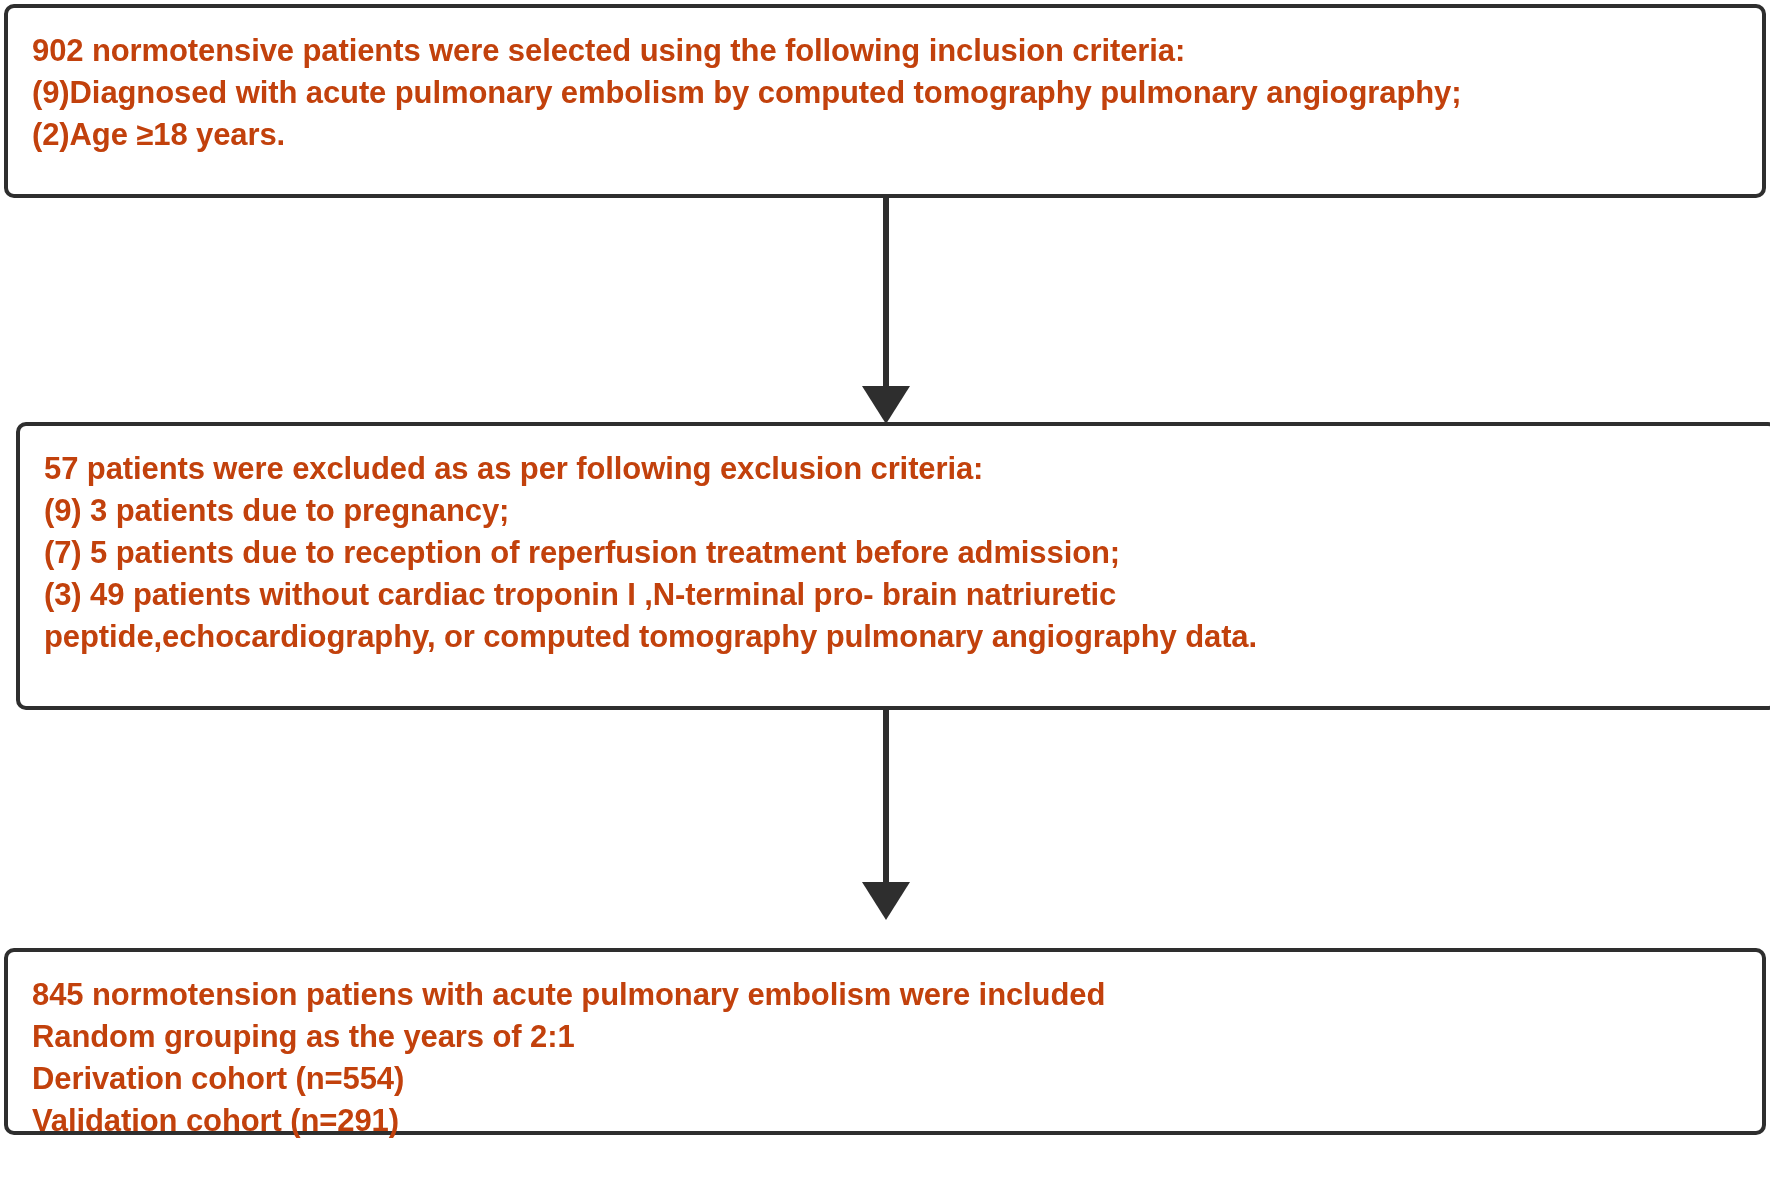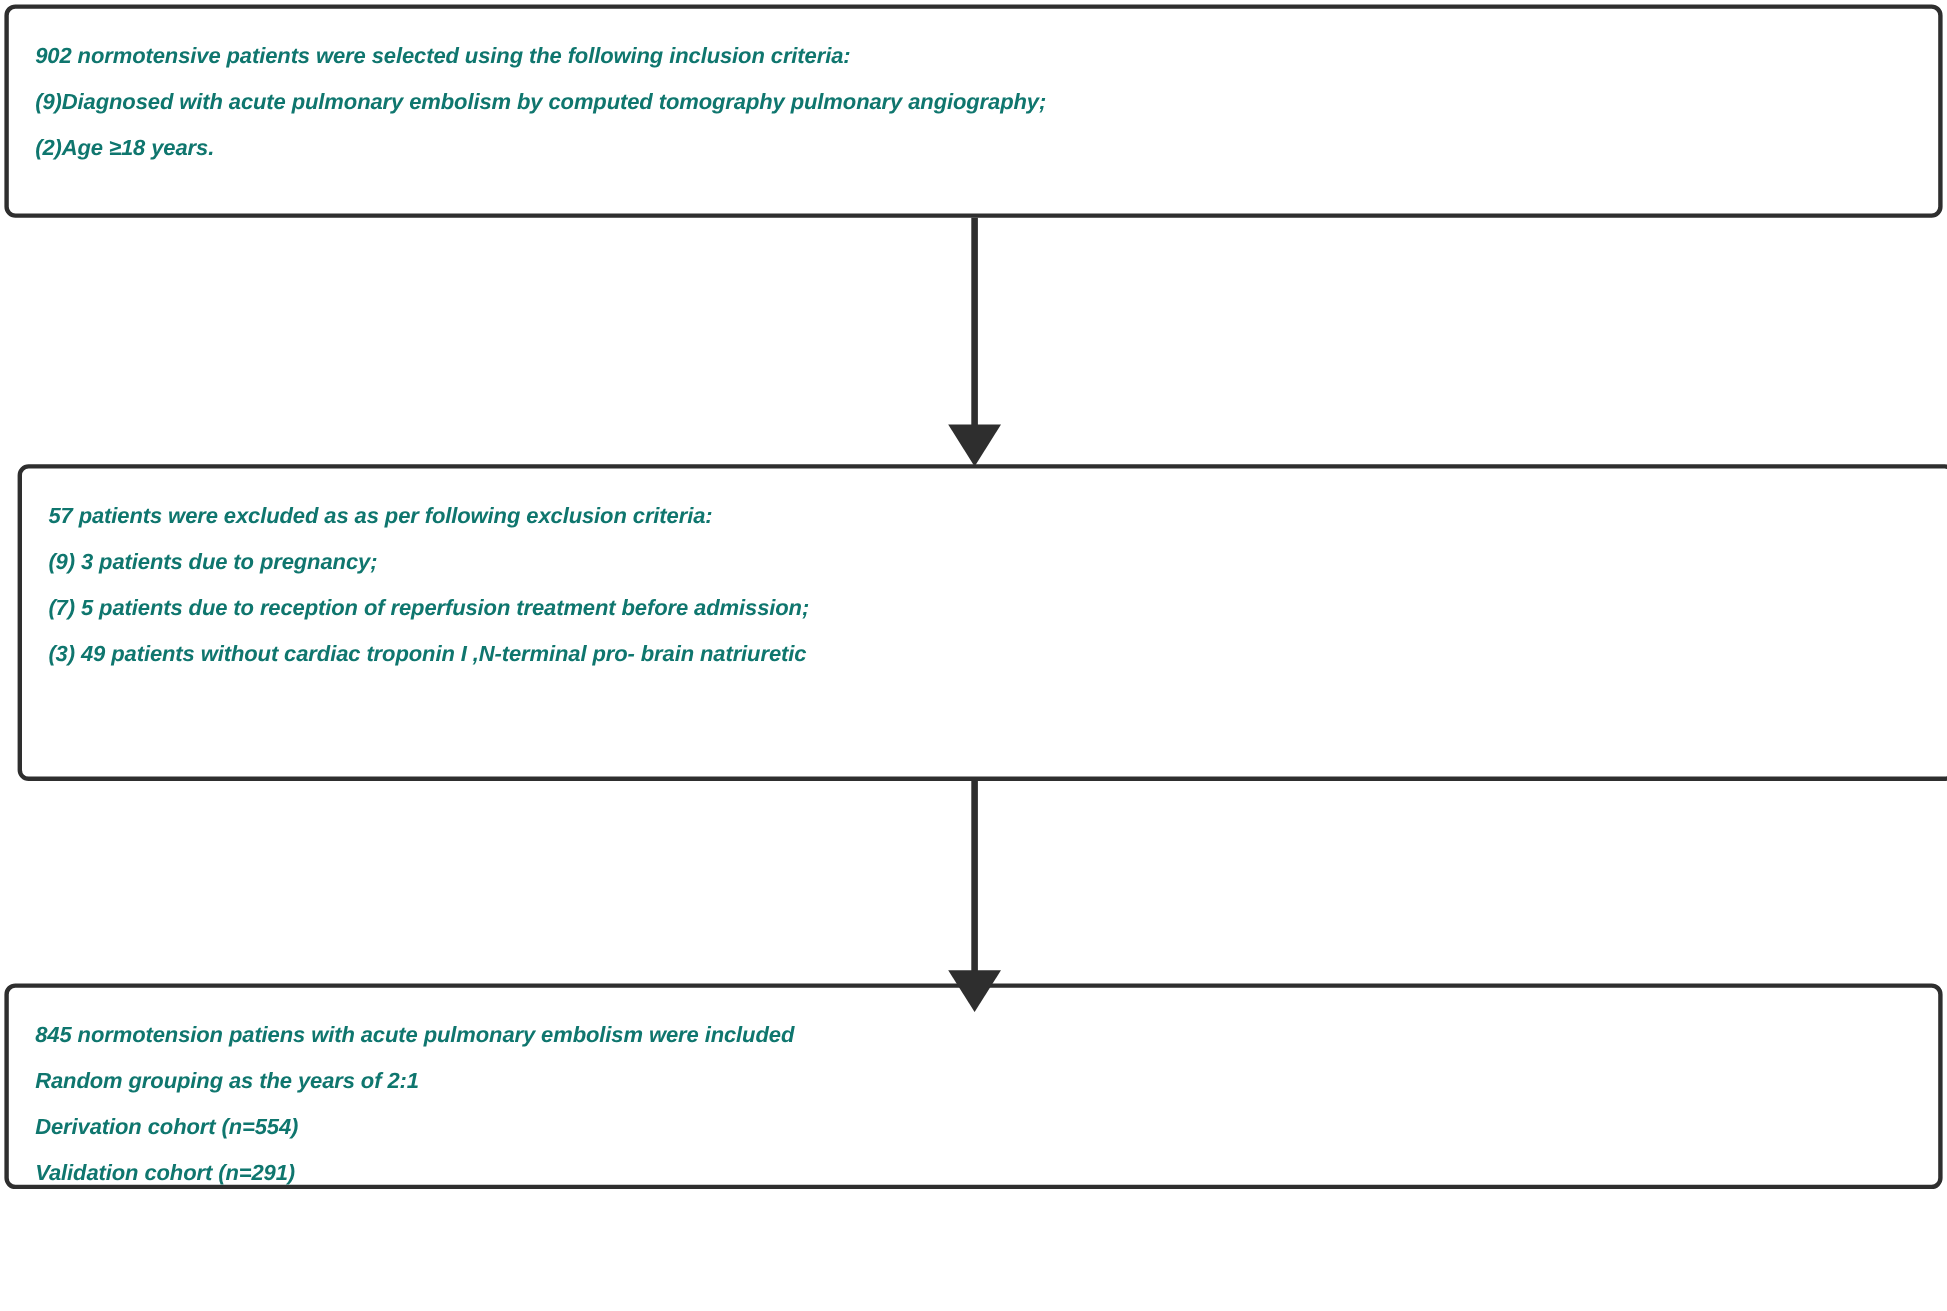--- a/index.html
+++ b/index.html
@@ -28,44 +28,43 @@
     background: #ffffff;
     border: 4px solid #2e2e2e;
     border-radius: 10px;
   }
   .node-inner {
     padding: 22px 24px 0 24px;
   }
   .line {
     display: block;
     font-weight: bold;
-    font-size: 20px;
+    font-size: 31px;
     line-height: 42px;
-    color: #0f766e;
+    color: #c2410c;
     white-space: nowrap;
     letter-spacing: -0.1px;
     font-stretch: condensed;
-    font-style: italic;
   }
 
   #box-inclusion {
     left: 4px;
     top: 4px;
     width: 1762px;
     height: 194px;
   }
   #box-exclusion {
     left: 16px;
     top: 422px;
     width: 1762px;
     height: 288px;
   }
   #box-included {
     left: 4px;
-    top: 894px;
+    top: 948px;
     width: 1762px;
     height: 187px;
     border-radius: 10px;
   }
 
   
   .connector {
     position: absolute;
     left: 0;
     top: 0;
@@ -94,20 +93,21 @@
       <span class="line">(2)Age ≥18 years.</span>
     </div>
   </div>
 
   <div class="node" id="box-exclusion">
     <div class="node-inner">
       <span class="line">57 patients were excluded as as per following exclusion criteria:</span>
       <span class="line">(9) 3 patients due to pregnancy;</span>
       <span class="line">(7) 5 patients due to reception of reperfusion treatment before admission;</span>
       <span class="line">(3) 49 patients without cardiac troponin I ,N-terminal pro- brain natriuretic</span>
+      <span class="line">peptide,echocardiography, or computed tomography  pulmonary angiography data.</span>
     </div>
   </div>
 
   <div class="node" id="box-included">
     <div class="node-inner">
       <span class="line">845 normotension patiens with acute pulmonary embolism were included</span>
       <span class="line">Random grouping as the years of 2:1</span>
       <span class="line">Derivation cohort (n=554)</span>
       <span class="line">Validation cohort  (n=291)</span>
     </div>

